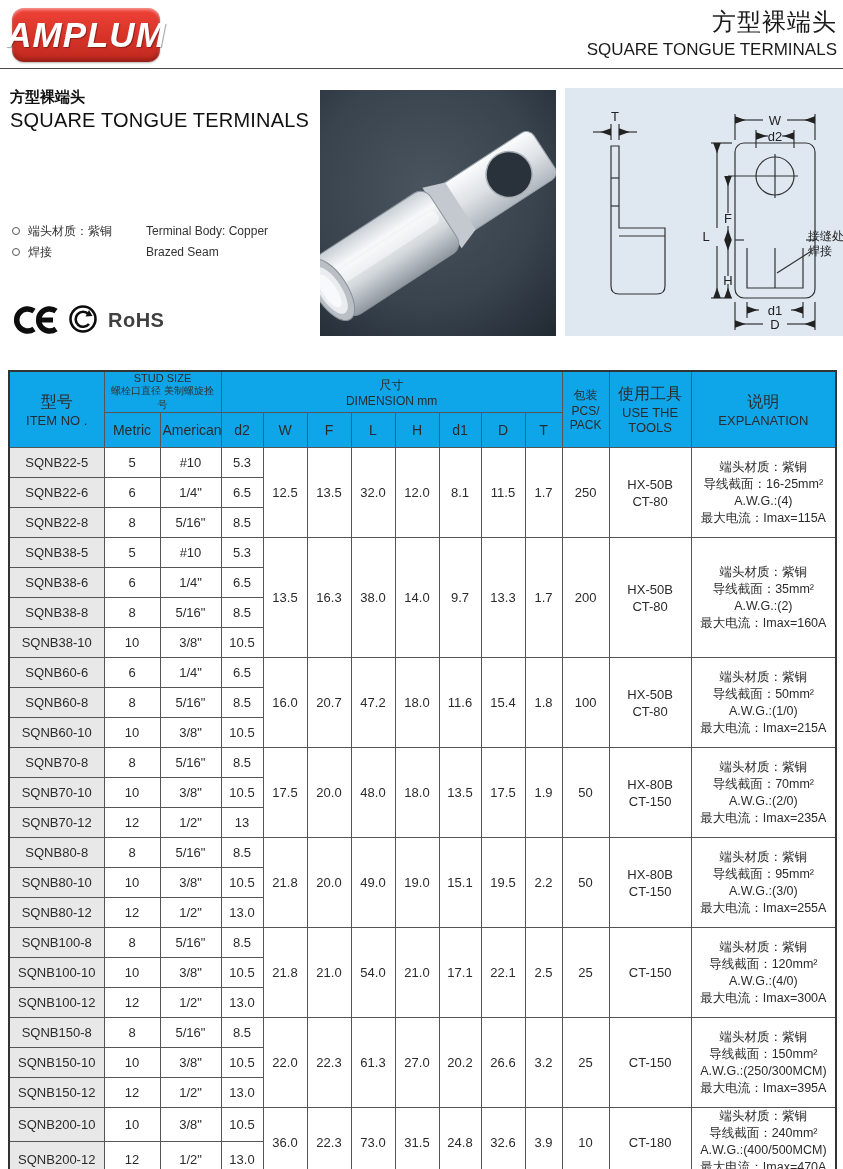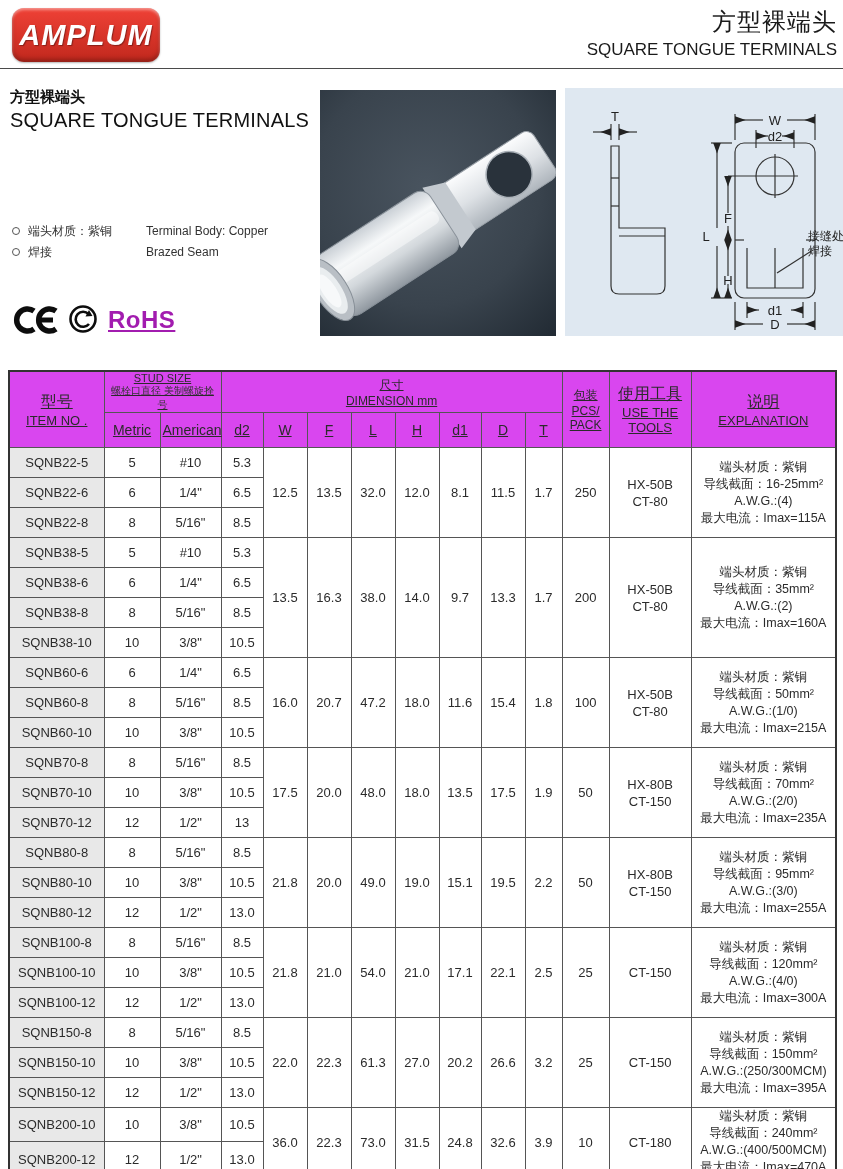--- a/index.html
+++ b/index.html
@@ -3,51 +3,51 @@
 <meta charset="utf-8">
 <style>
   html,body{margin:0;padding:0;background:#fff;}
   .page{position:relative;width:843px;height:1169px;background:#ffffff;
         font-family:"Liberation Sans",sans-serif;color:#2b2b2b;overflow:hidden;}
 
   
   .logo{position:absolute;left:12px;top:8px;width:148px;height:54px;border-radius:12px;
         background:linear-gradient(#ef4136,#c1281d);box-shadow:inset 0 2px 3px rgba(255,255,255,.45), inset 0 -3px 4px rgba(0,0,0,.25), 0 1px 2px rgba(0,0,0,.3);
         display:flex;align-items:center;justify-content:center;}
-  .logo span{color:#fff;font-weight:bold;font-style:italic;font-size:29px;letter-spacing:1px;
+  .logo span{color:#fff;font-weight:bold;font-style:italic;font-size:35px;letter-spacing:1px;
         text-shadow:1px 1px 1px rgba(0,0,0,.35);}
   .header-titles{position:absolute;right:6px;top:6px;text-align:right;}
   .h-zh{font-size:24px;color:#1a1a1a;letter-spacing:1px;}
   .h-en{font-size:17px;color:#1a1a1a;margin-top:2px;}
   .rule{position:absolute;left:0;top:68px;width:843px;height:1px;background:#4a4a4a;}
 
   
   .intro-left{position:absolute;left:10px;top:88px;width:302px;height:250px;}
   .intro-zh{font-size:15px;font-weight:bold;color:#111;}
   .intro-en{font-size:20px;color:#111;margin-top:2px;letter-spacing:.2px;}
   .materials{position:absolute;left:0;top:136px;width:300px;}
   .mat-row{display:flex;align-items:flex-start;margin-bottom:7px;font-size:12px;line-height:14px;}
   .bullet{width:6px;height:6px;border:1.5px solid #555;border-radius:50%;margin:3px 8px 0 2px;flex:none;}
   .mat-zh{width:118px;flex:none;color:#333;}
   .mat-en{flex:1;color:#333;}
   .certs{position:absolute;left:0;top:216px;display:flex;align-items:center;gap:9px;}
-  .rohs{font-size:24px;font-weight:800;color:#a21caf;letter-spacing:.5px;text-decoration:underline;}
+  .rohs{font-size:20px;font-weight:800;color:#404040;letter-spacing:.5px;}
 
   
   .photo{position:absolute;left:320px;top:90px;width:236px;height:246px;}
 
   
   .diagram{position:absolute;left:565px;top:88px;width:278px;height:248px;background:#dfe8f1;}
   .diagram svg text{font-family:"Liberation Sans",sans-serif;fill:#222;}
 
   
   table.spec{position:absolute;left:8px;top:370px;width:827px;border-collapse:collapse;
              border:2px solid #333;font-size:13px;color:#2b2b2b;table-layout:fixed;}
   table.spec th,table.spec td{border:1px solid #555;padding:0 2px;text-align:center;vertical-align:middle;}
-  table.spec thead th{background:#d946ef;font-weight:normal;text-decoration:underline;}
+  table.spec thead th{background:#0ea5e9;font-weight:normal;}
   .hz{font-size:16px;} .he{font-size:13px;}
   .hs{font-size:11px;} .hss{font-size:10px;color:#333;}
   .sub th{height:34px;font-size:14px;}
   .grp{height:30px;}
   td.item-cell{background:#e8e8e8;text-align:left;padding-left:9px;font-size:13px;height:29px;}
   td.num{font-size:13px;}
   td.thick-left{border-left:2px solid #333;}
   td.tools div{line-height:17px;font-size:13px;}
   td.expl{text-align:left;padding-left:9px;padding-right:2px;}
   td.expl div{font-size:12.5px;line-height:17px;white-space:nowrap;}

